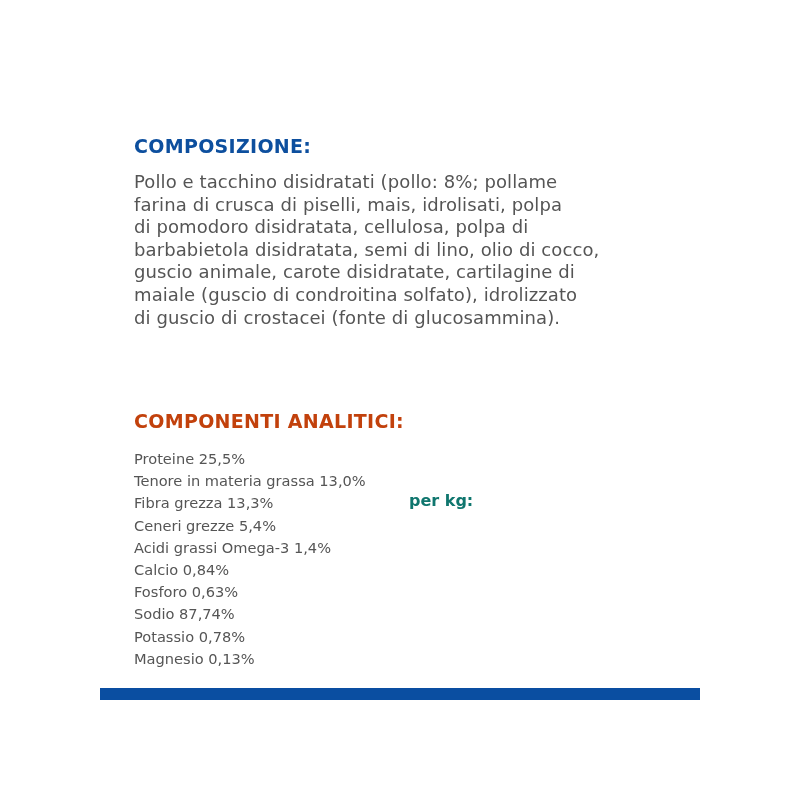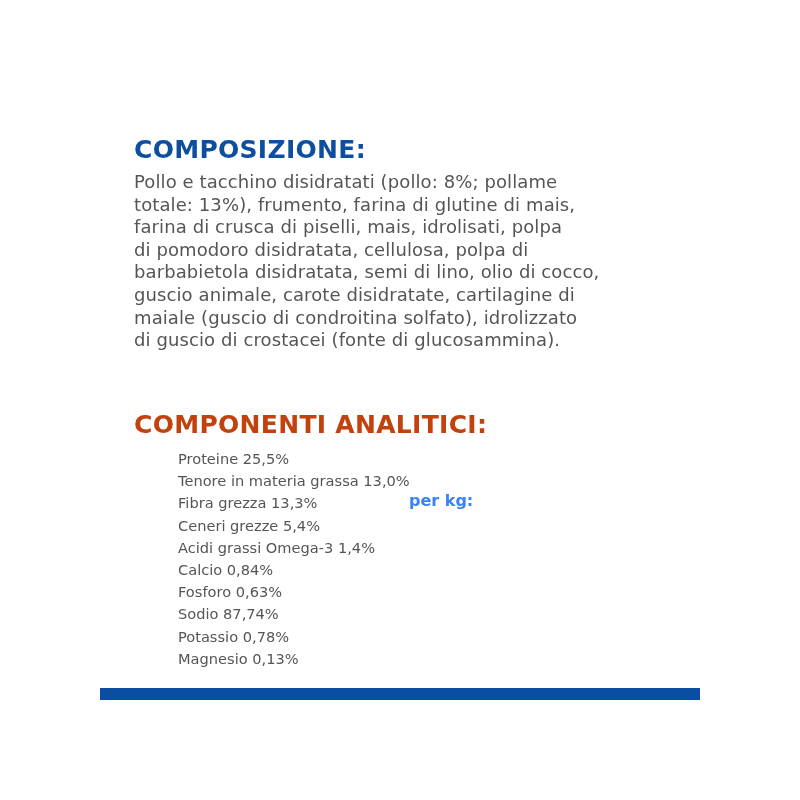--- a/index.html
+++ b/index.html
@@ -4,58 +4,57 @@
   <style>
     html, body { margin: 0; padding: 0; background: #ffffff; }
     body {
       width: 800px; height: 800px; position: relative; overflow: hidden;
       font-family: "DejaVu Sans", "Liberation Sans", sans-serif;
       color: #5a5a5a;
     }
     .heading {
       position: absolute; left: 134px; margin: 0;
       font-family: "DejaVu Sans", sans-serif;
-      font-weight: bold; font-size: 25px; letter-spacing: 0.3px;
+      font-weight: bold; font-size: 19px; letter-spacing: 0.3px;
       color: #0d4f9e; white-space: nowrap; line-height: 1;
     }
     #h1 { top: 137px; }
     #h2 { top: 412px; }
     .composition {
       position: absolute; left: 134px; top: 171px; width: 600px;
       font-family: "DejaVu Sans", sans-serif;
       font-size: 18px; line-height: 22.6px; color: #555555;
       letter-spacing: 0.1px;
     }
     .composition .line { display: block; white-space: nowrap; }
     .list {
       position: absolute; margin: 0; padding: 0; list-style: none;
       font-family: "DejaVu Sans", sans-serif;
       font-size: 14.6px; line-height: 22.2px; color: #555555;
     }
-    .list li { white-space: nowrap; margin-left: 44px; }
+    .list li { white-space: nowrap; }
     #analytic-list { left: 134px; top: 448px; }
     #vitamin-block { position: absolute; left: 409px; top: 492px; }
     .perkg {
       font-family: "DejaVu Sans", sans-serif;
-      font-weight: bold; font-size: 16px; color: #3b82f6;
+      font-weight: bold; font-size: 16px; color: #0f766e;
       line-height: 18px; margin: 0; height: 22px;
     }
     #vitamin-list { position: static; }
     .bar {
       position: absolute; left: 100px; top: 688px; width: 600px; height: 12px;
     }
   </style>
 </head>
 <body>
 
 <h2 id="h1" class="heading" style="color: rgb(13, 79, 158);">COMPOSIZIONE:</h2>
 
 <div class="composition">
   <span class="line">Pollo e tacchino disidratati (pollo: 8%; pollame</span>
-  <span class="line">totale: 13%), frumento, farina di glutine di mais,</span>
   <span class="line">farina di crusca di piselli, mais, idrolisati, polpa</span>
   <span class="line">di pomodoro disidratata, cellulosa, polpa di</span>
   <span class="line">barbabietola disidratata, semi di lino, olio di cocco,</span>
   <span class="line">guscio animale, carote disidratate, cartilagine di</span>
   <span class="line">maiale (guscio di condroitina solfato), idrolizzato</span>
   <span class="line">di guscio di crostacei (fonte di glucosammina).</span>
 </div>
 
 <h2 id="h2" class="heading" style="color: #c2410c;">COMPONENTI ANALITICI:</h2>
 

